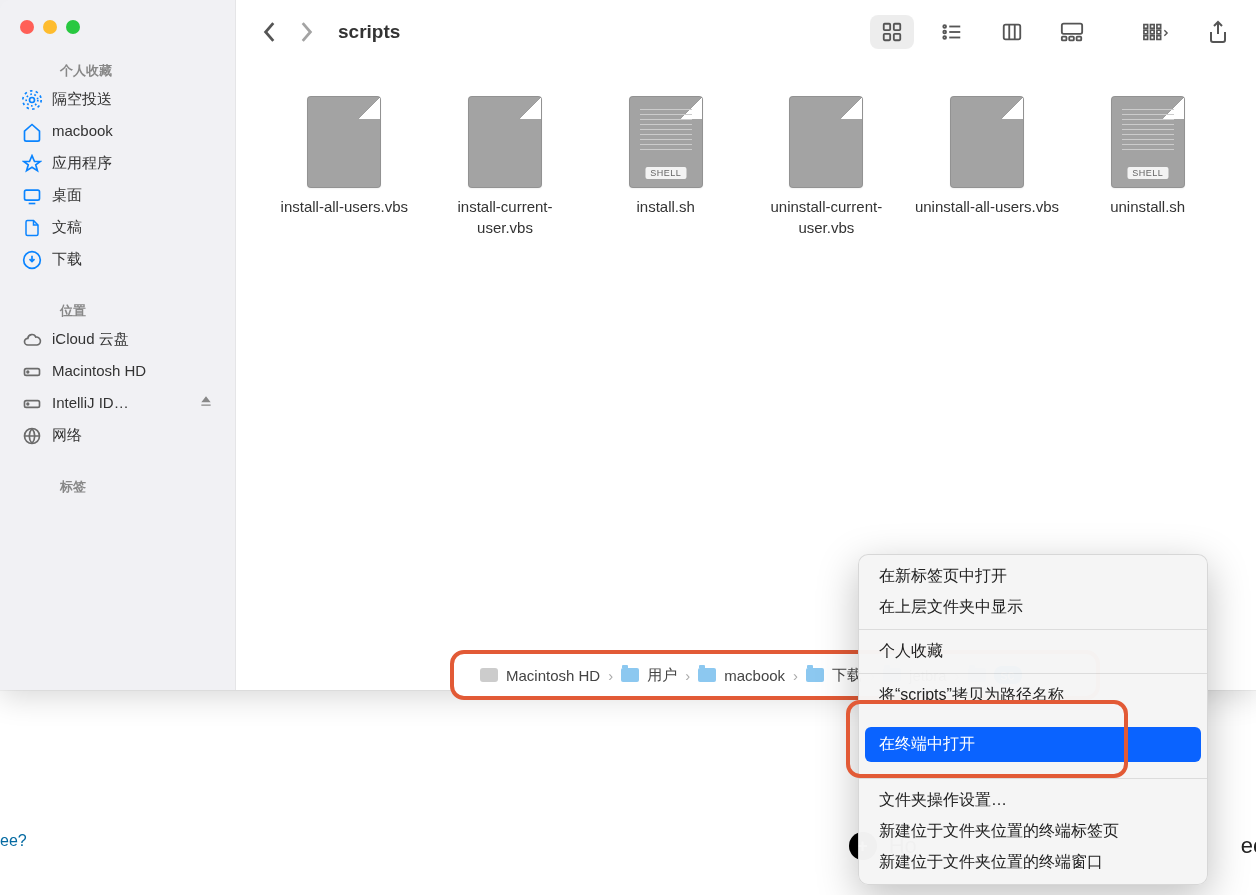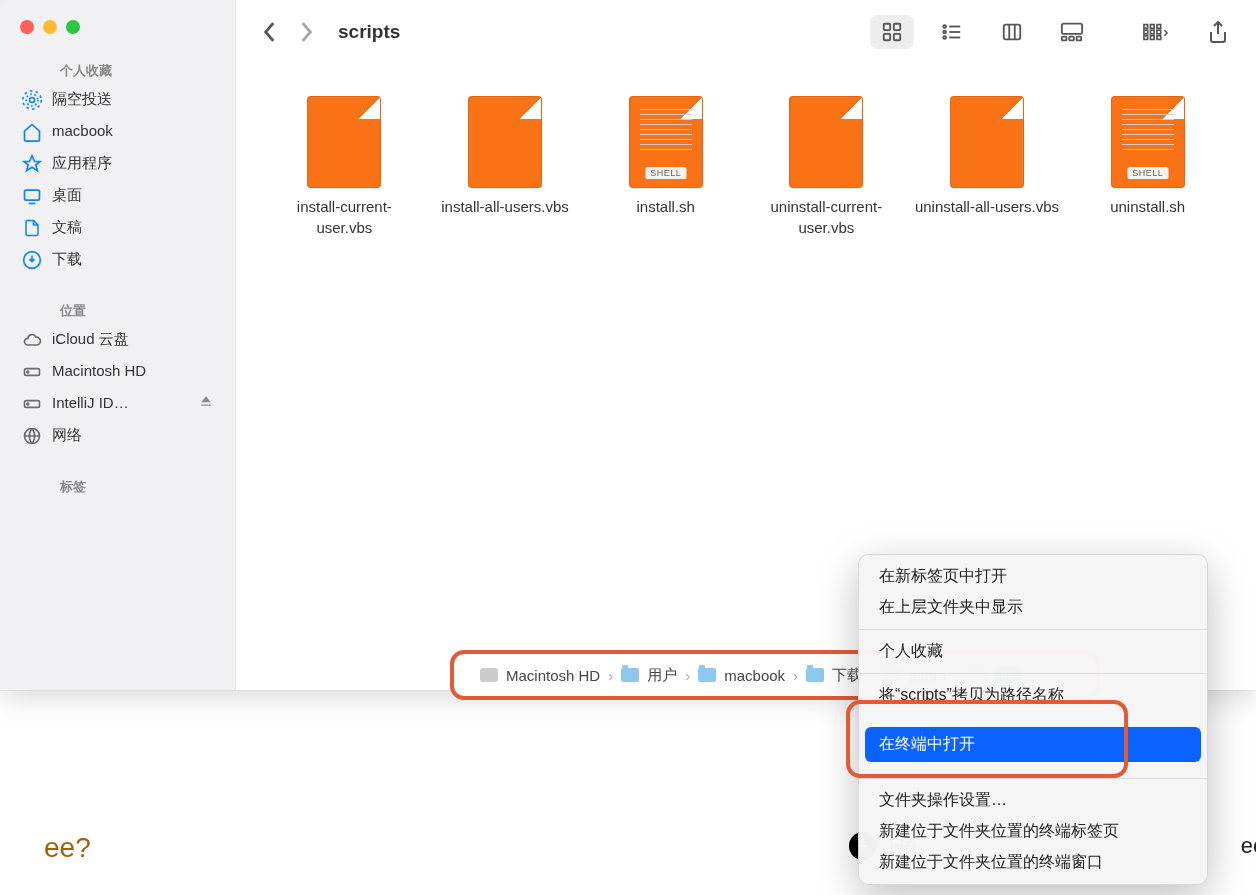--- a/index.html
+++ b/index.html
@@ -46,21 +46,21 @@
   .view-btn { width: 44px; height: 34px; display:flex; align-items:center; justify-content:center; color:#555; cursor:pointer; border-radius:8px; }
   .view-btn.selected { background: rgba(0,0,0,.07); }
   .toolbar-group { display:flex; align-items:center; gap: 18px; margin-left: 40px; }
   
   .file-grid {
     flex: 1; padding: 32px 28px; display: grid;
     grid-template-columns: repeat(6, 1fr); gap: 14px 0; align-content: start;
   }
   .file-item { display:flex; flex-direction:column; align-items:center; cursor:pointer; }
   .file-icon {
-    width: 74px; height: 92px; background: #f97316;
+    width: 74px; height: 92px; background: #a3a3a3;
     border: 1px solid rgba(0,0,0,.1); border-radius: 4px;
     position: relative; margin-bottom: 8px;
     box-shadow: 0 1px 2px rgba(0,0,0,.06);
   }
   .file-icon::before {
     content:""; position:absolute; top:0; right:0; width:22px; height:22px;
     background: linear-gradient(135deg, transparent 48%, rgba(0,0,0,.04) 50%, #fff 52%);
     border-bottom-left-radius: 2px;
   }
   .file-icon.has-text::after {
@@ -99,21 +99,21 @@
   .menu-sep { height:1px; background: rgba(0,0,0,.1); margin: 6px 0; }
   .menu-highlight-box {
     position:absolute; left:846px; top:700px; width:282px; height:78px;
     border: 4px solid #e25a36; border-radius: 14px; pointer-events:none;
   }
   
   .bg-strip {
     position:absolute; left:0; top:690px; width:1256px; height:205px;
     background:#fff; border-top: 1px solid rgba(0,0,0,.04);
   }
-  .bg-text-left { position:absolute; left:0; top:832px; font-size:28px; color:#a16207;margin-left:44px; }
+  .bg-text-left { position:absolute; left:0; top:832px; font-size:16px; color:#0369a1; }
   .bg-text-right { position:absolute; right:-30px; top:832px; font-size:22px; color:#222; display:flex; align-items:center; gap:12px; }
   .plus-badge { width:28px; height:28px; border-radius:50%; background:#000; color:#fff; display:flex; align-items:center; justify-content:center; font-size:18px; font-weight:700; }
   
   svg { display:block; }
 </style>
 </head>
 <body>
 
 <div class="bg-strip"></div>
 <div class="bg-text-left">ee?</div>
@@ -304,25 +304,25 @@
           <svg width="20" height="24" viewBox="0 0 20 24" fill="none" stroke="currentColor" stroke-width="2">
               <path d="M10 2v12M6 6l4-4 4 4M3 12v8a2 2 0 002 2h10a2 2 0 002-2v-8"></path>
             </svg>
         </div>
       </div>
     </div>
 
     <div class="file-grid" id="file-grid">
         <div class="file-item">
           <div class="file-icon"></div>
+          <div class="file-label">install-all-users.vbs</div>
+        </div>
+        <div class="file-item">
+          <div class="file-icon"></div>
           <div class="file-label">install-current-user.vbs</div>
-        </div>
-        <div class="file-item">
-          <div class="file-icon"></div>
-          <div class="file-label">install-all-users.vbs</div>
         </div>
         <div class="file-item">
           <div class="file-icon has-text">
             <div class="file-badge">SHELL</div>
           </div>
           <div class="file-label">install.sh</div>
         </div>
         <div class="file-item">
           <div class="file-icon"></div>
           <div class="file-label">uninstall-current-user.vbs</div>

